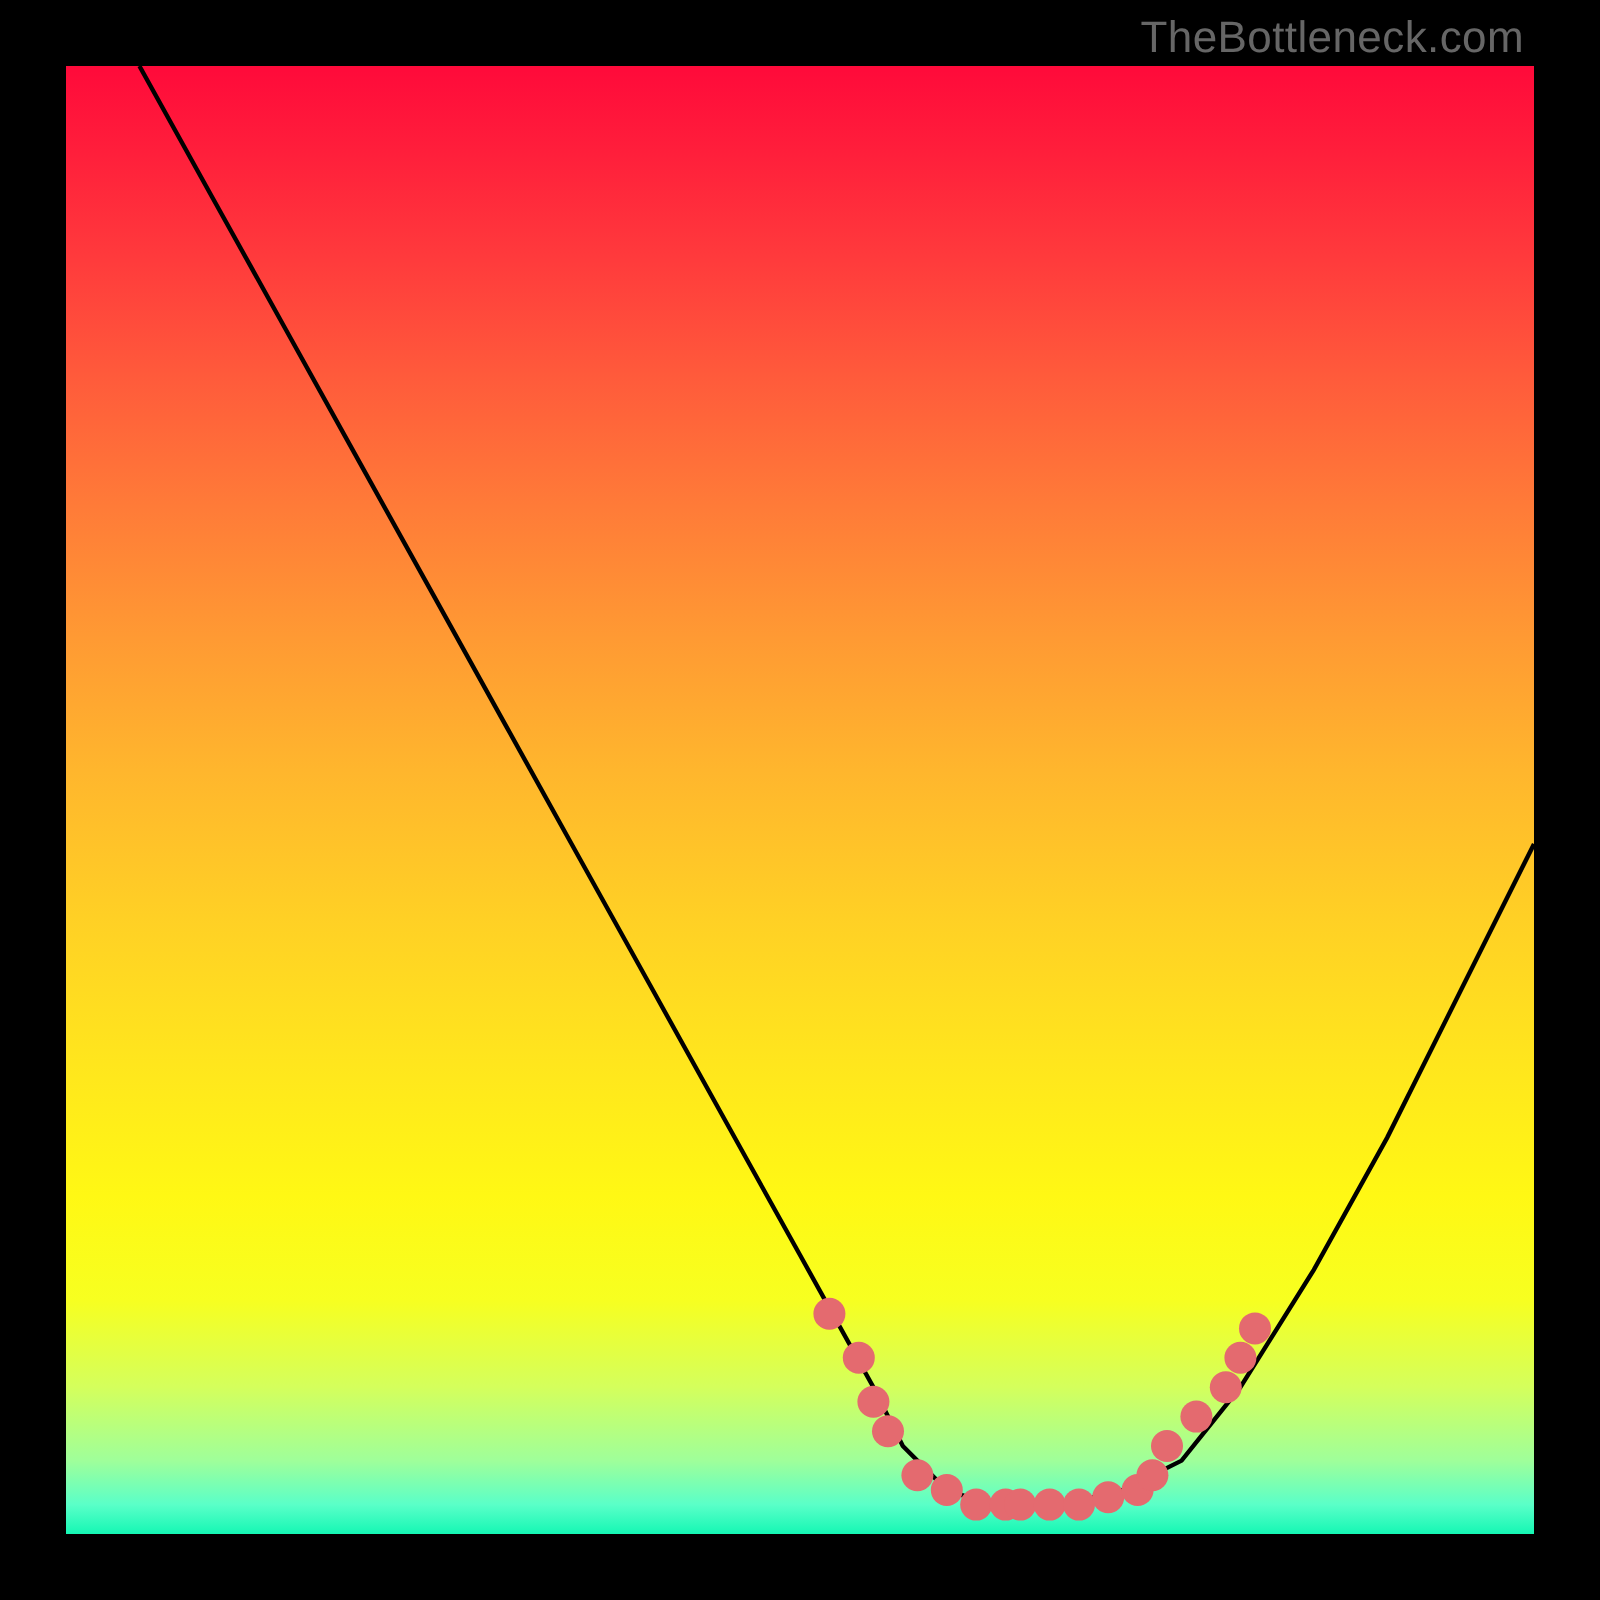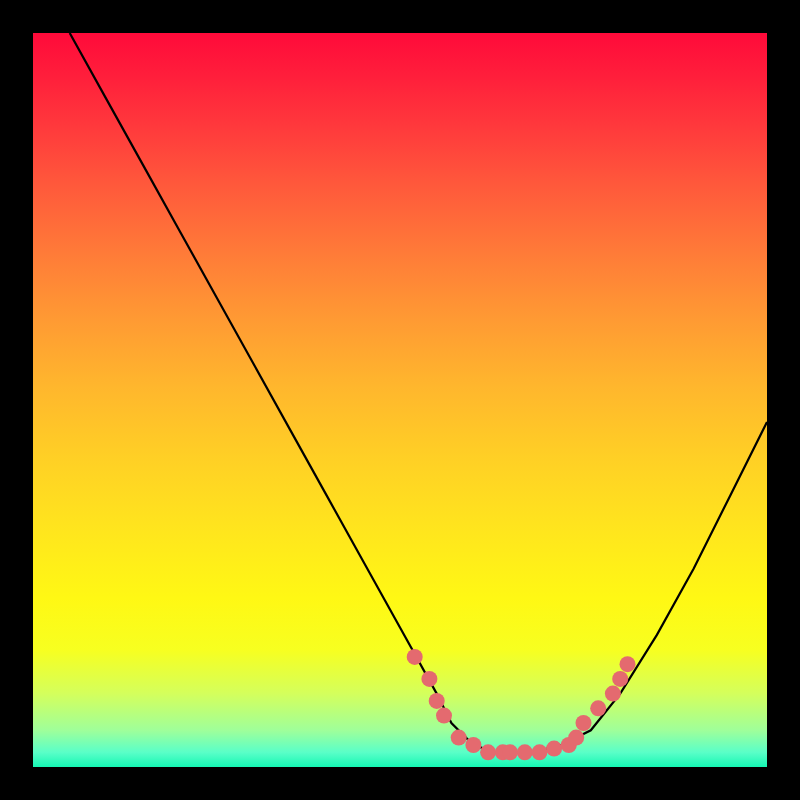--- a/index.html
+++ b/index.html
@@ -93,13 +93,14 @@
           <circle cx="535.8" cy="712.0" r="8" fill="#e46a6f"></circle>
           <circle cx="543.2" cy="704.6" r="8" fill="#e46a6f"></circle>
           <circle cx="550.5" cy="690.0" r="8" fill="#e46a6f"></circle>
           <circle cx="565.2" cy="675.3" r="8" fill="#e46a6f"></circle>
           <circle cx="579.9" cy="660.6" r="8" fill="#e46a6f"></circle>
           <circle cx="587.2" cy="645.9" r="8" fill="#e46a6f"></circle>
           <circle cx="594.5" cy="631.2" r="8" fill="#e46a6f"></circle>
         </g>
     </svg>
   </div>
+  <div class="watermark">TheBottleneck.com</div>
 </div>
 
 </body></html>

